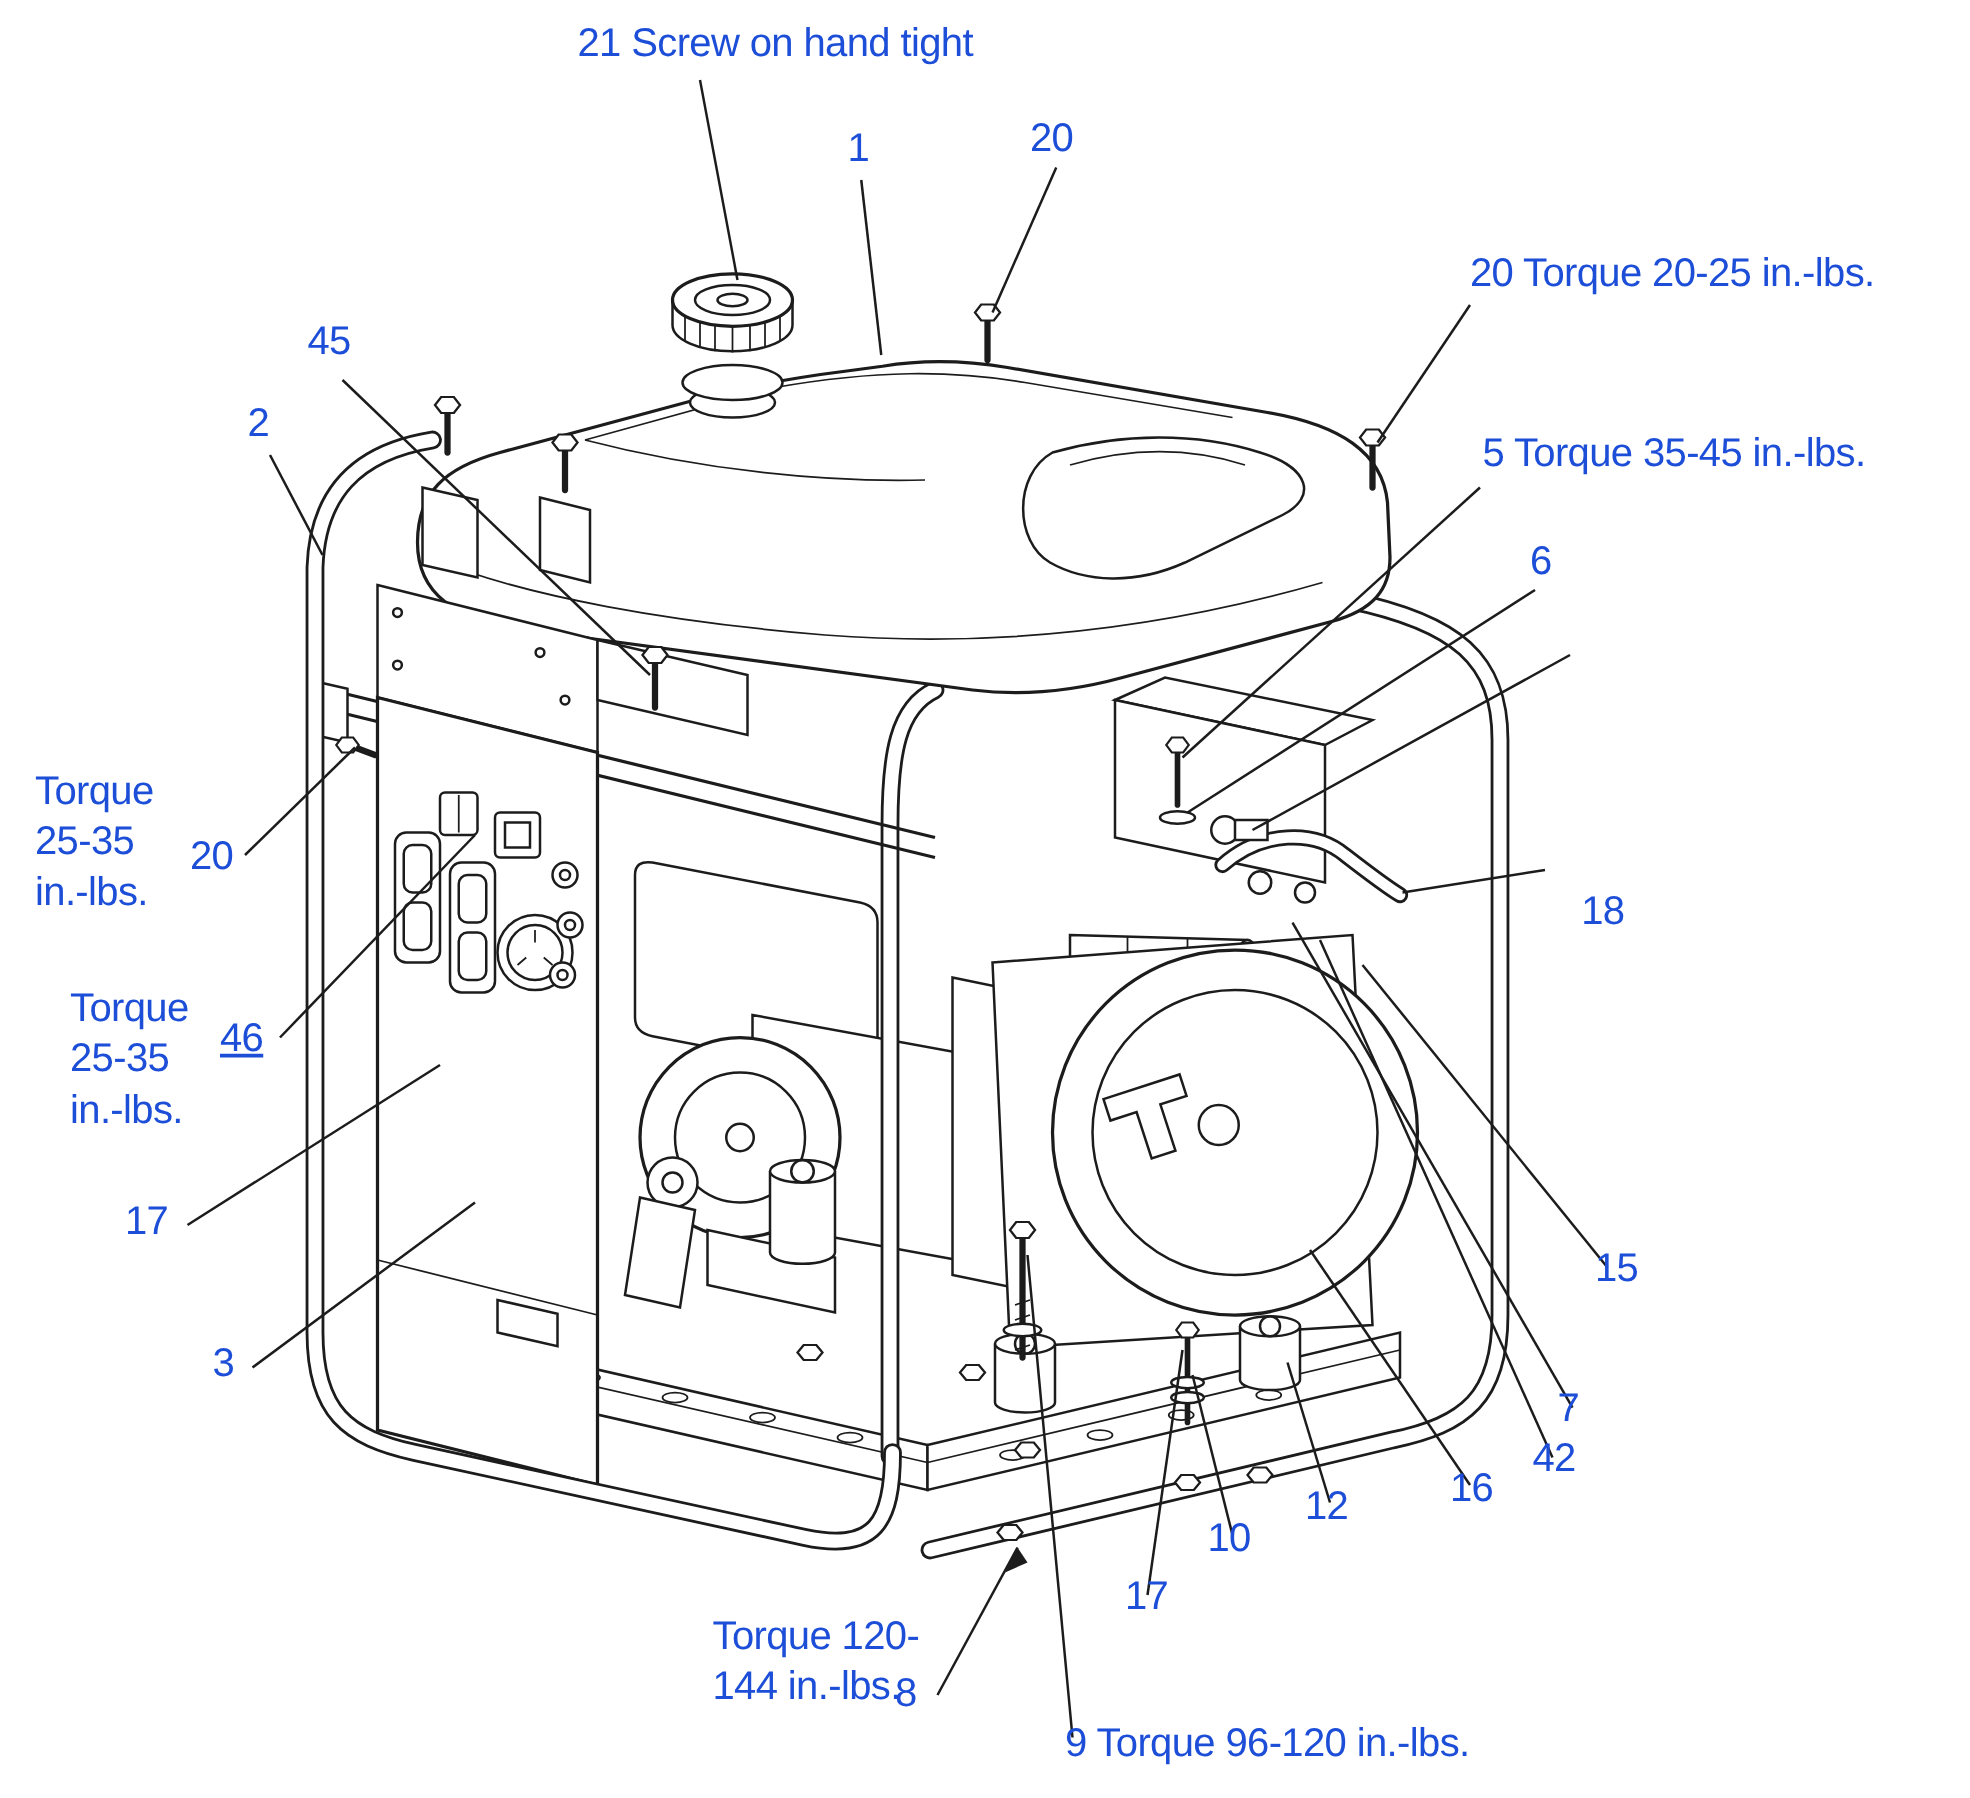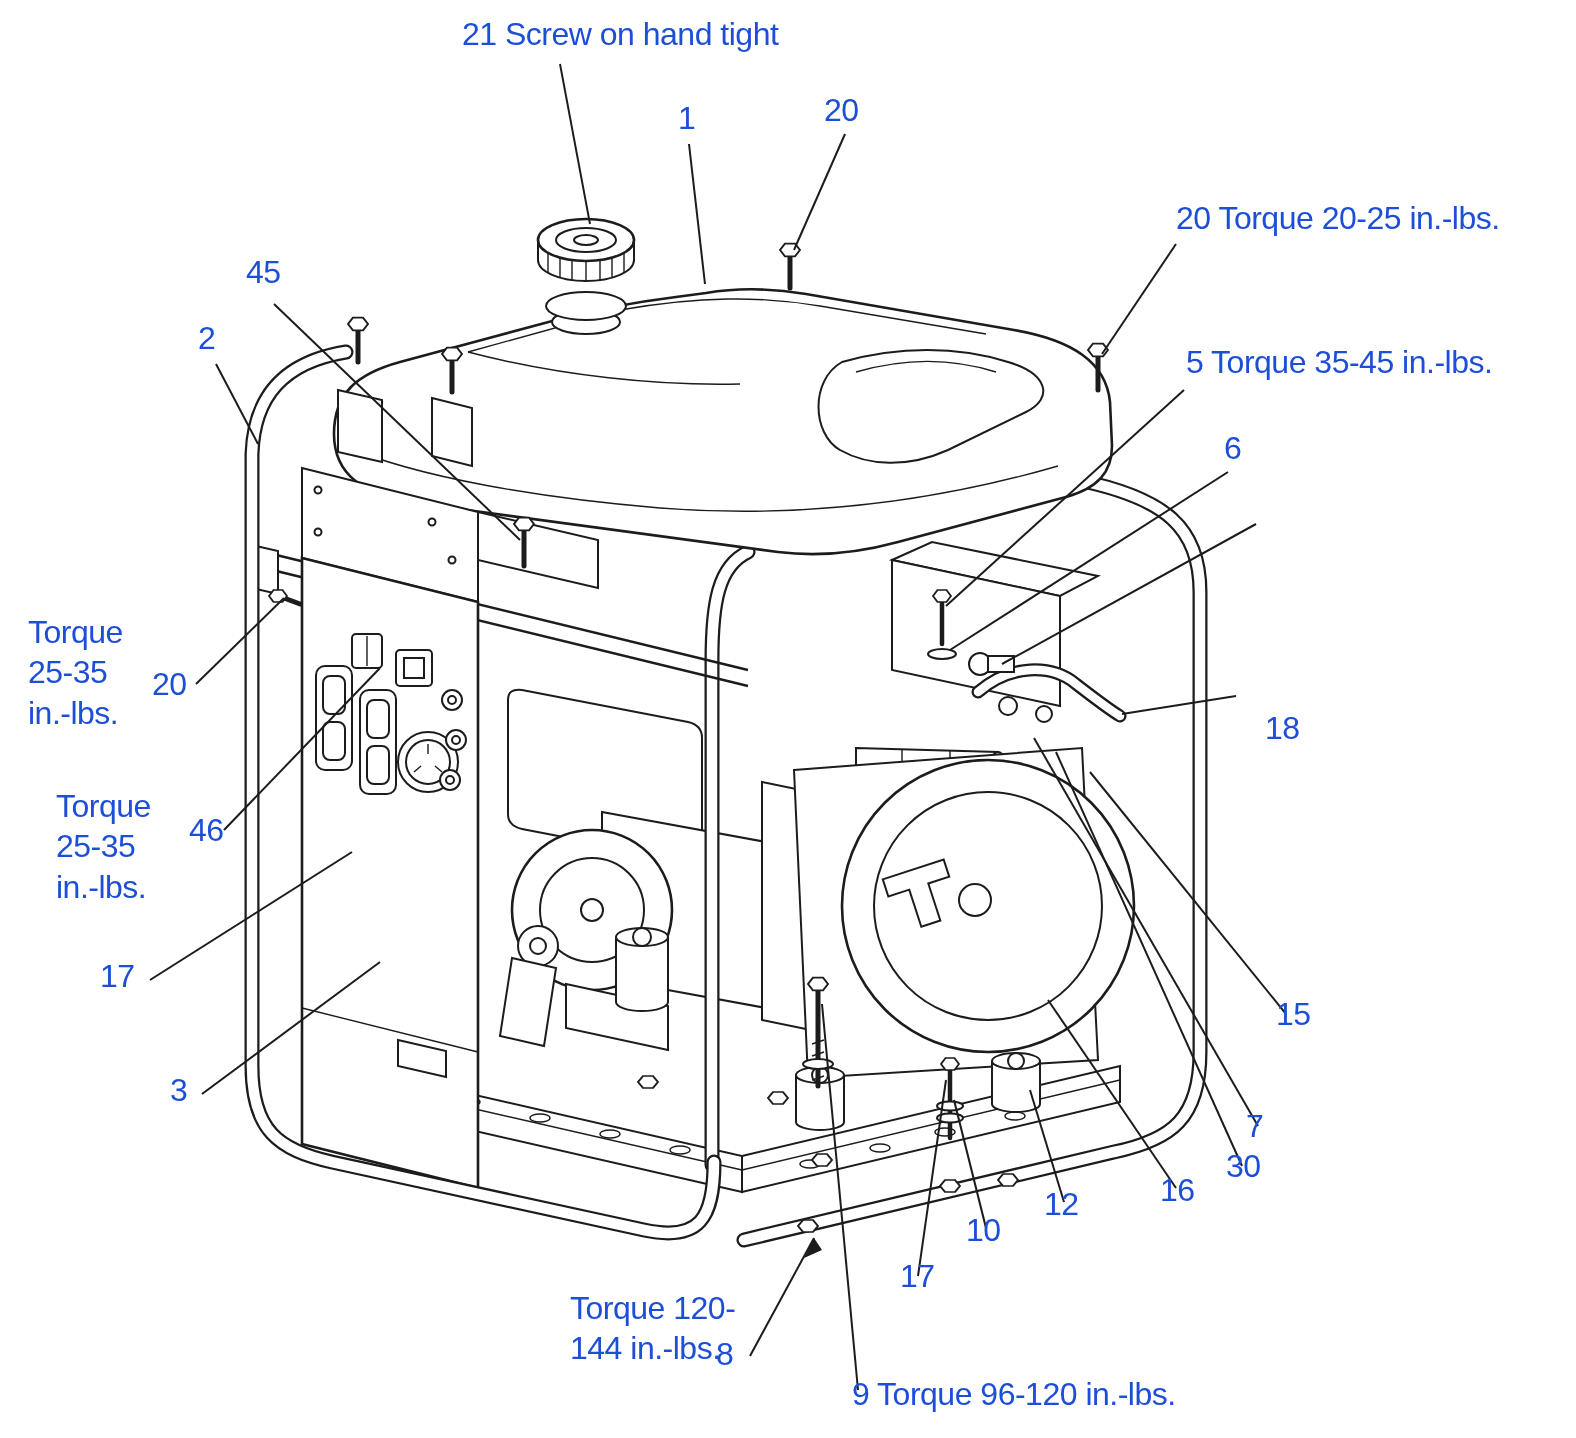--- a/index.html
+++ b/index.html
@@ -283,26 +283,26 @@
   <div class="callout" style="left:824px;top:90px;">20</div>
   <div class="callout" style="left:1176px;top:198px;">20 Torque 20-25 in.-lbs.</div>
   <div class="callout" style="left:246px;top:252px;">45</div>
   <div class="callout" style="left:198px;top:318px;">2</div>
   <div class="callout" style="left:1186px;top:342px;">5 Torque 35-45 in.-lbs.</div>
   <div class="callout" style="left:1224px;top:428px;">6</div>
   <div class="callout" style="left:1236px;top:708px;margin-left:29px;">18</div>
   <div class="callout wrap" style="left:28px;top:612px;width:122px;">Torque 25-35 in.-lbs.</div>
   <div class="callout" style="left:152px;top:664px;">20</div>
   <div class="callout wrap" style="left:56px;top:786px;width:122px;">Torque 25-35 in.-lbs.</div>
-  <div class="callout" style="left:189px;top:810px;">46</div>
+  <div class="callout" style="left:176px;top:810px;text-decoration:underline;">46</div>
   <div class="callout" style="left:100px;top:956px;">17</div>
   <div class="callout" style="left:170px;top:1070px;">3</div>
   <div class="callout" style="left:1276px;top:994px;">15</div>
   <div class="callout" style="left:1246px;top:1106px;">7</div>
-  <div class="callout" style="left:1226px;top:1146px;">30</div>
+  <div class="callout" style="left:1226px;top:1146px;">42</div>
   <div class="callout" style="left:1160px;top:1170px;">16</div>
   <div class="callout" style="left:1044px;top:1184px;">12</div>
   <div class="callout" style="left:966px;top:1210px;">10</div>
   <div class="callout" style="left:900px;top:1256px;">17</div>
   <div class="callout" style="left:716px;top:1334px;">8</div>
   <div class="callout wrap" style="left:570px;top:1288px;width:172px;">Torque 120-144 in.-lbs.</div>
   <div class="callout" style="left:852px;top:1374px;">9 Torque 96-120 in.-lbs.</div>
 
 </div>
 

